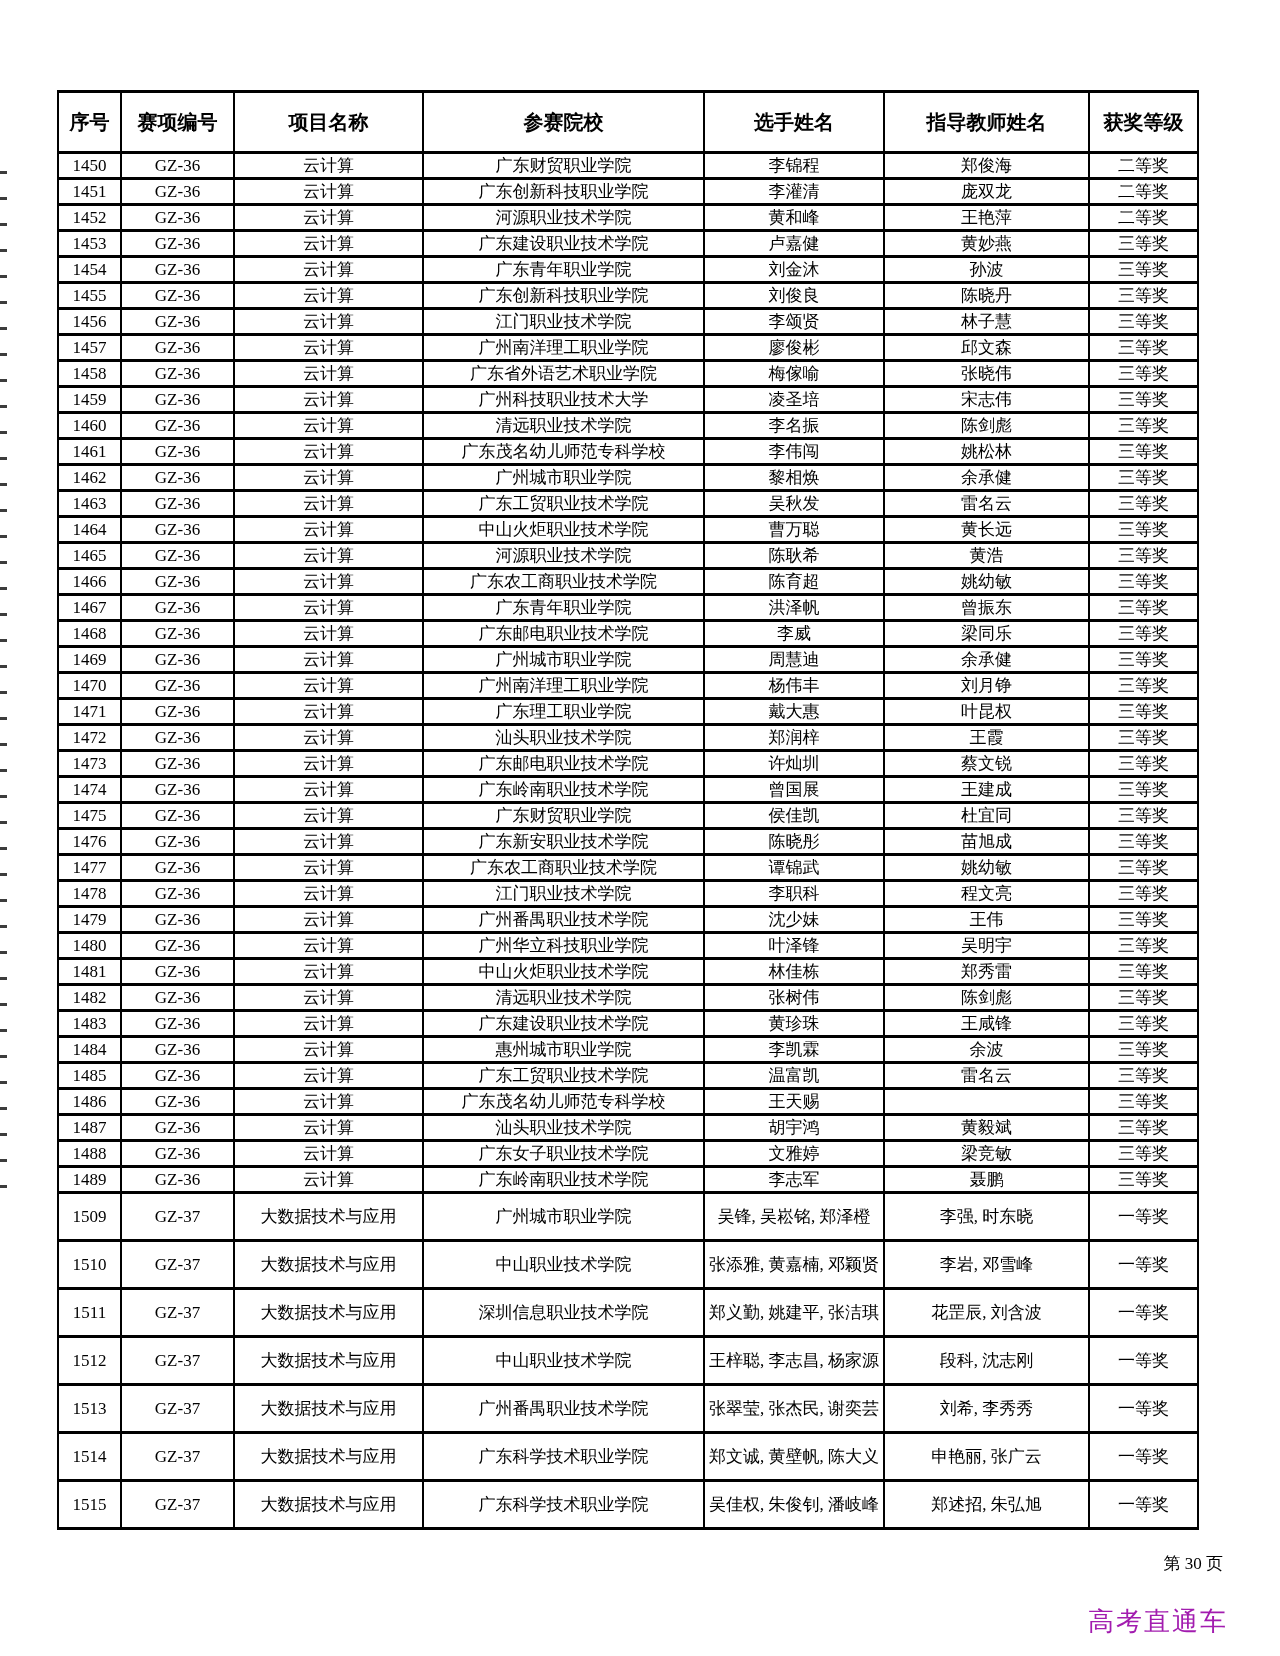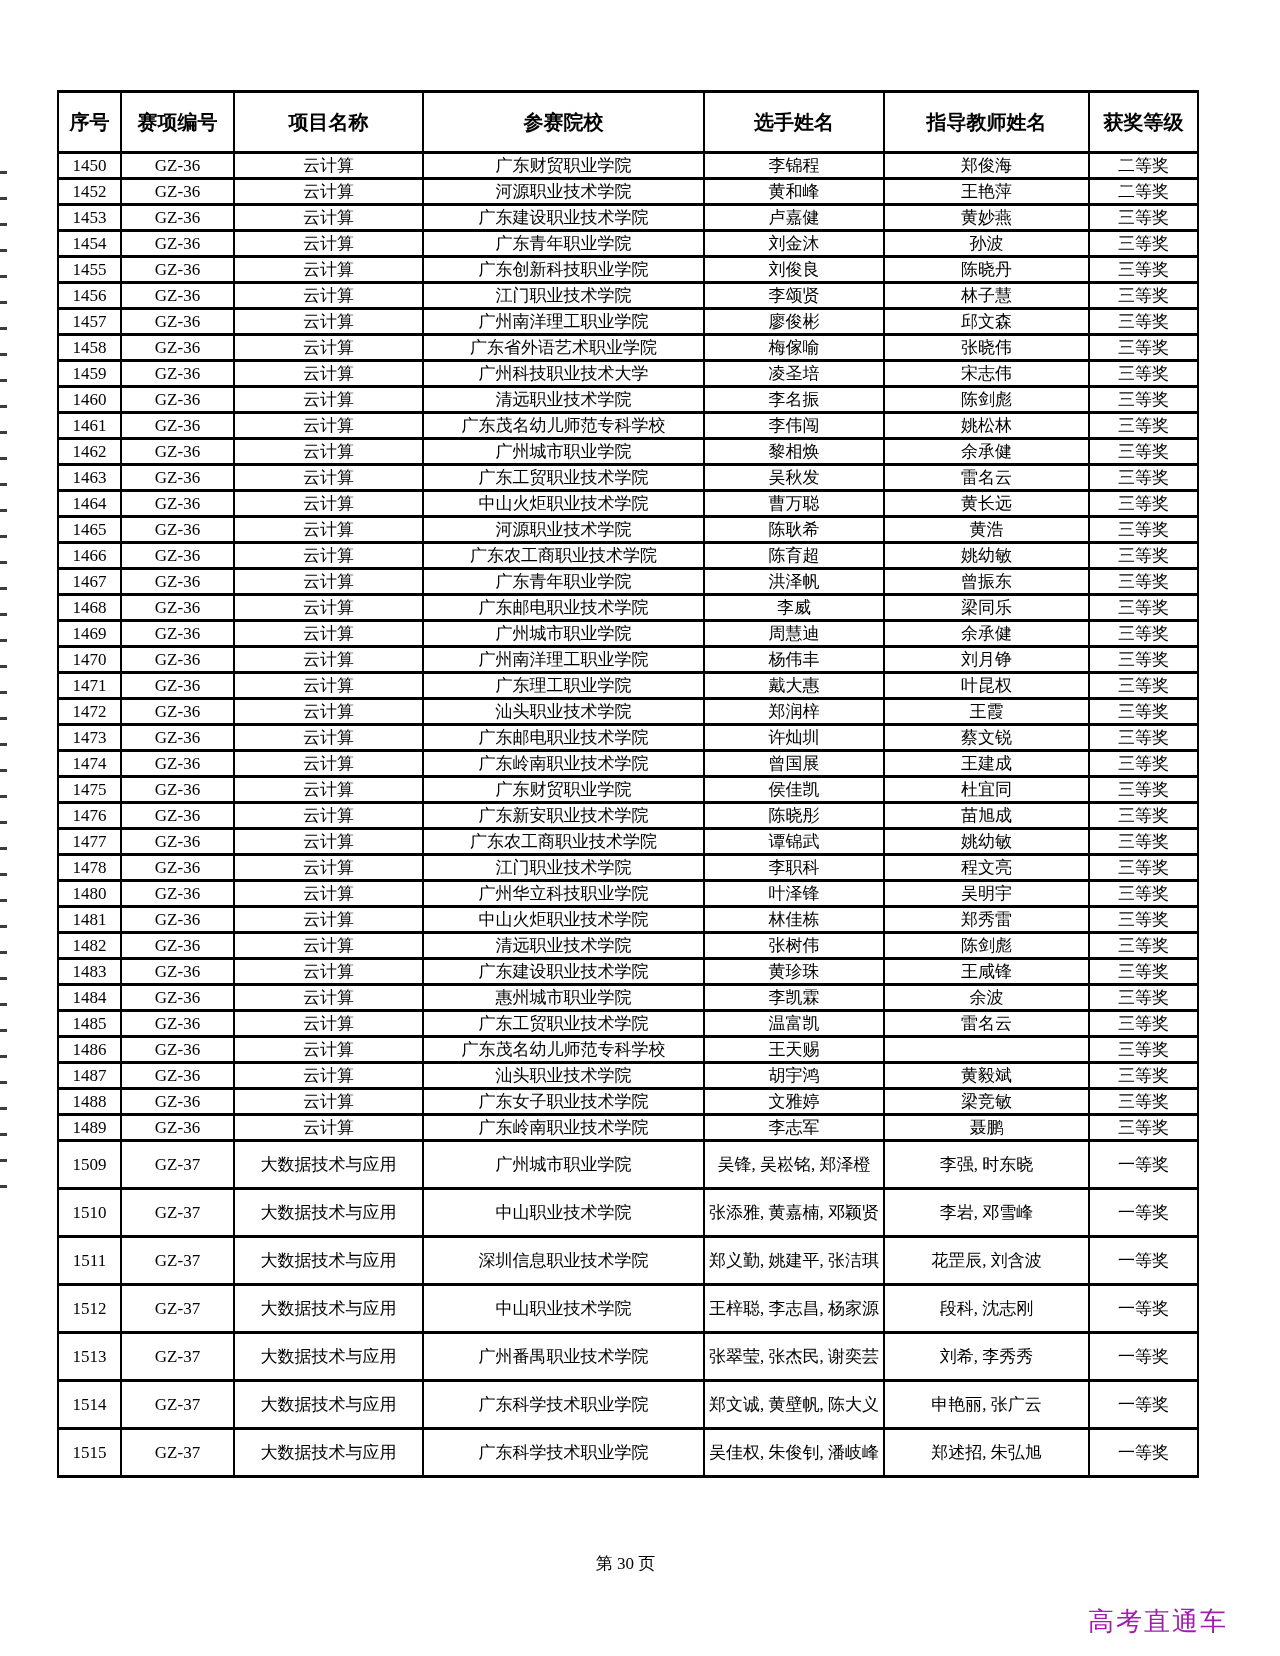--- a/index.html
+++ b/index.html
@@ -55,24 +55,24 @@
       to bottom,
       transparent 0px,
       transparent 23px,
       #1a1a1a 23px,
       #1a1a1a 26px
     );
     opacity: 0.85;
   }
   .footer {
     position: absolute;
-    left: 18px;
+    left: 8px;
     top: 1552px;
     width: 1215px;
-    text-align: center;
+    text-align: right;
     font-size: 17px;
   }
   .watermark {
     position: absolute;
     right: 52px;
     top: 1604px;
     font-size: 26px;
     color: #a21caf;
     letter-spacing: 2px;
   }
@@ -109,20 +109,29 @@
         <tr>
           <td>1450</td>
           <td>GZ-36</td>
           <td>云计算</td>
           <td>广东财贸职业学院</td>
           <td>李锦程</td>
           <td>郑俊海</td>
           <td>二等奖</td>
         </tr>
         <tr>
+          <td>1451</td>
+          <td>GZ-36</td>
+          <td>云计算</td>
+          <td>广东创新科技职业学院</td>
+          <td>李灌清</td>
+          <td>庞双龙</td>
+          <td>二等奖</td>
+        </tr>
+        <tr>
           <td>1452</td>
           <td>GZ-36</td>
           <td>云计算</td>
           <td>河源职业技术学院</td>
           <td>黄和峰</td>
           <td>王艳萍</td>
           <td>二等奖</td>
         </tr>
         <tr>
           <td>1453</td>
@@ -352,20 +361,29 @@
         <tr>
           <td>1478</td>
           <td>GZ-36</td>
           <td>云计算</td>
           <td>江门职业技术学院</td>
           <td>李职科</td>
           <td>程文亮</td>
           <td>三等奖</td>
         </tr>
         <tr>
+          <td>1479</td>
+          <td>GZ-36</td>
+          <td>云计算</td>
+          <td>广州番禺职业技术学院</td>
+          <td>沈少妹</td>
+          <td>王伟</td>
+          <td>三等奖</td>
+        </tr>
+        <tr>
           <td>1480</td>
           <td>GZ-36</td>
           <td>云计算</td>
           <td>广州华立科技职业学院</td>
           <td>叶泽锋</td>
           <td>吴明宇</td>
           <td>三等奖</td>
         </tr>
         <tr>
           <td>1481</td>

